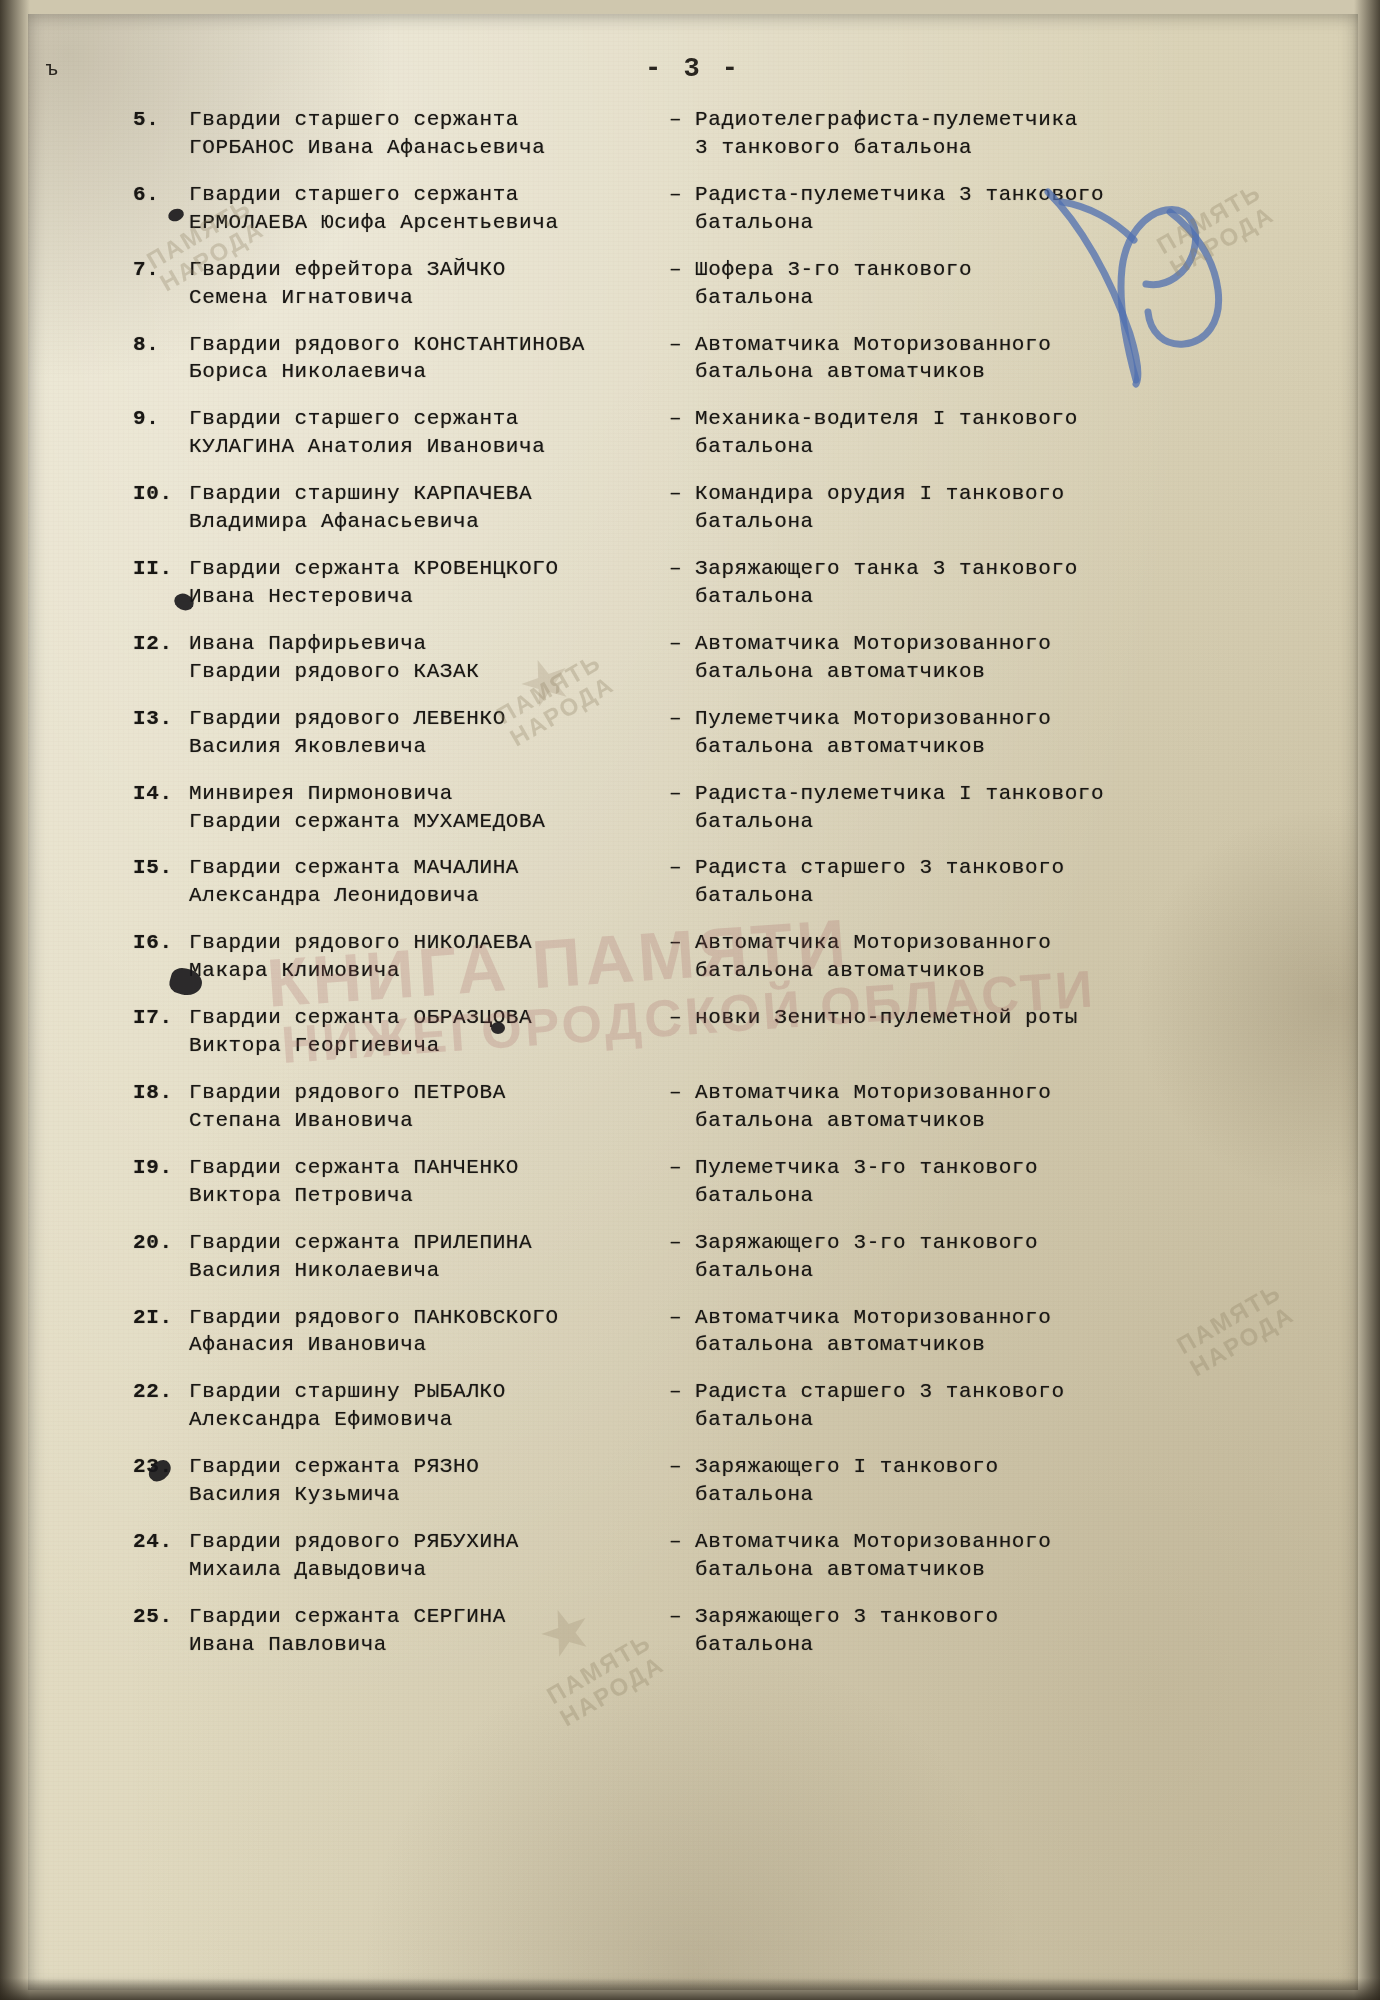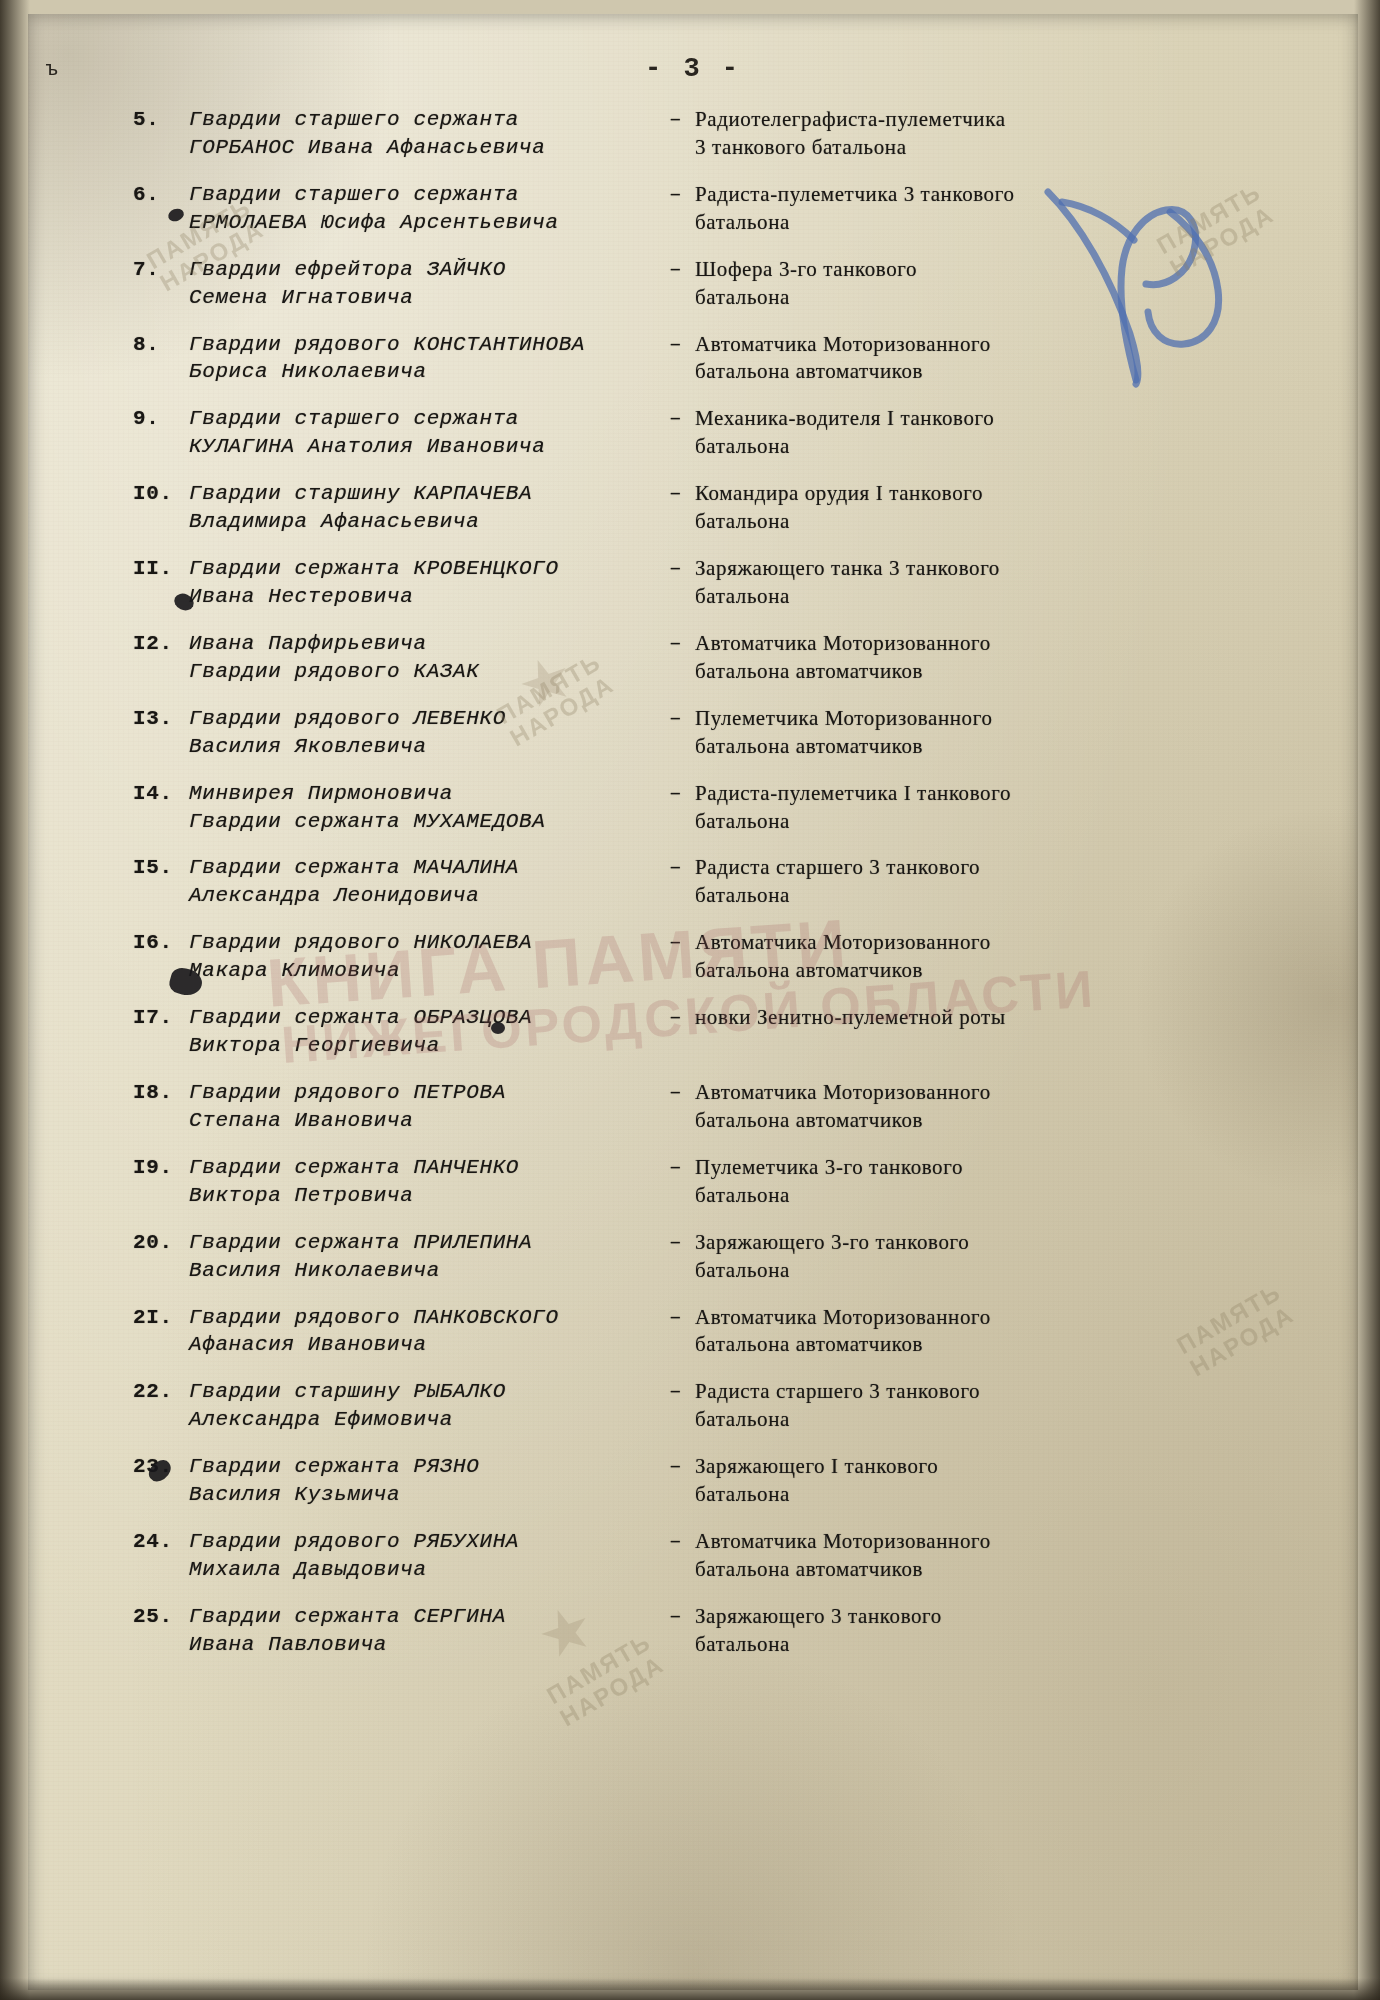--- a/index.html
+++ b/index.html
@@ -81,29 +81,27 @@
   .num {
     width: 56px;
     flex: 0 0 56px;
     text-align: left;
     font-weight: 700;
   }
   .rank {
     width: 470px;
     flex: 0 0 470px;
     padding-right: 10px;
-    font-style: italic;
   }
   .dash {
     width: 26px;
     flex: 0 0 26px;
   }
   .role {
     flex: 1 1 auto;
-    font-family: Liberation Serif, serif;
   }
   .ln { display: block; white-space: pre; }
 
   
   .blot {
     position: absolute;
     background: #17161a;
     border-radius: 50%;
     opacity: 0.9;
   }

